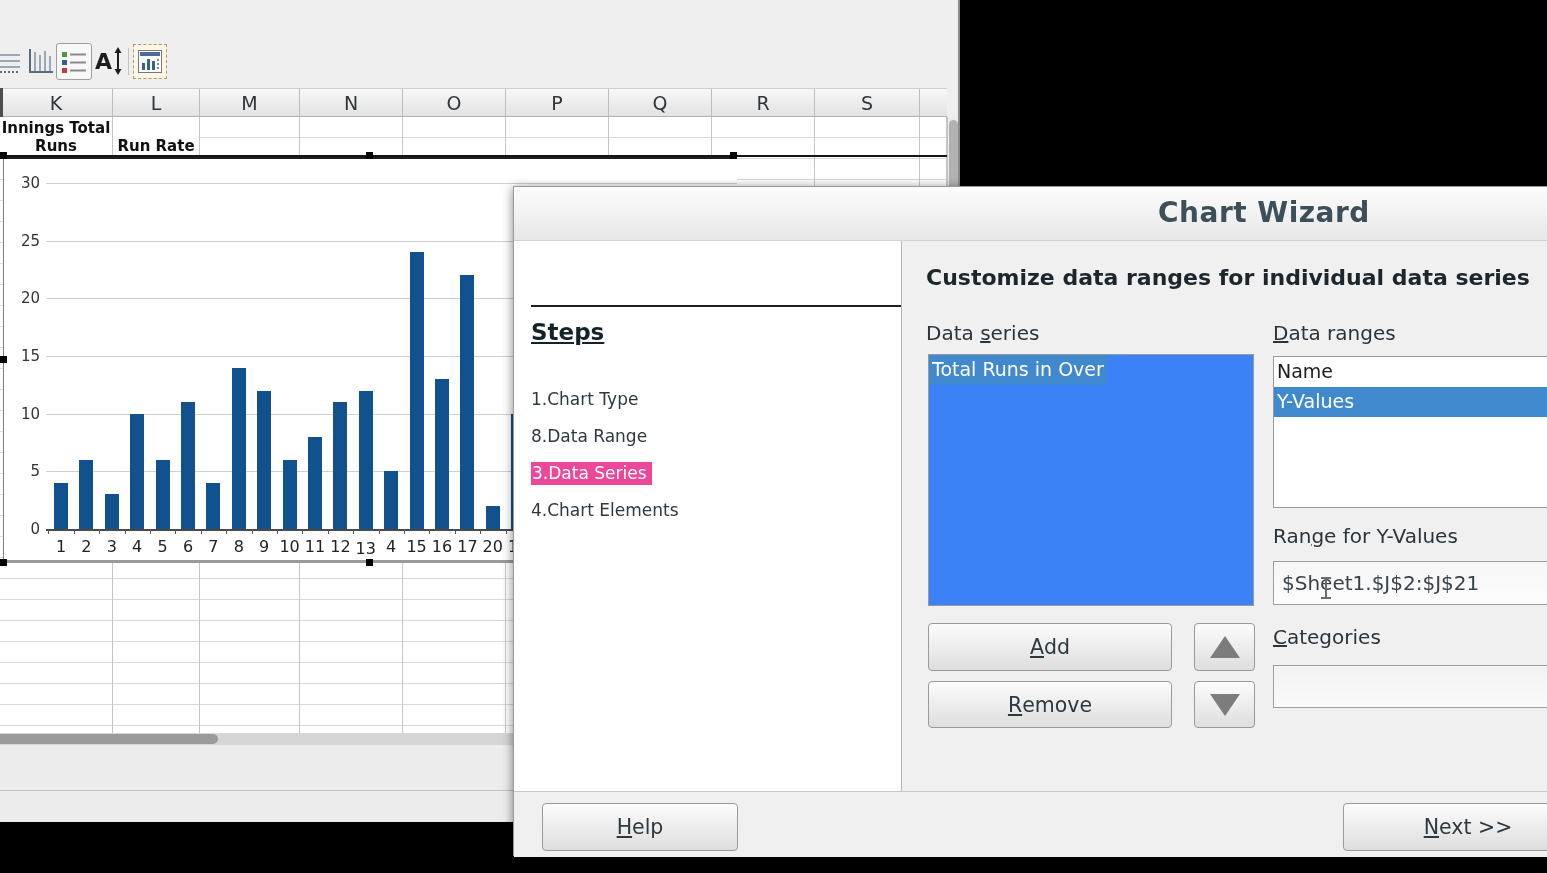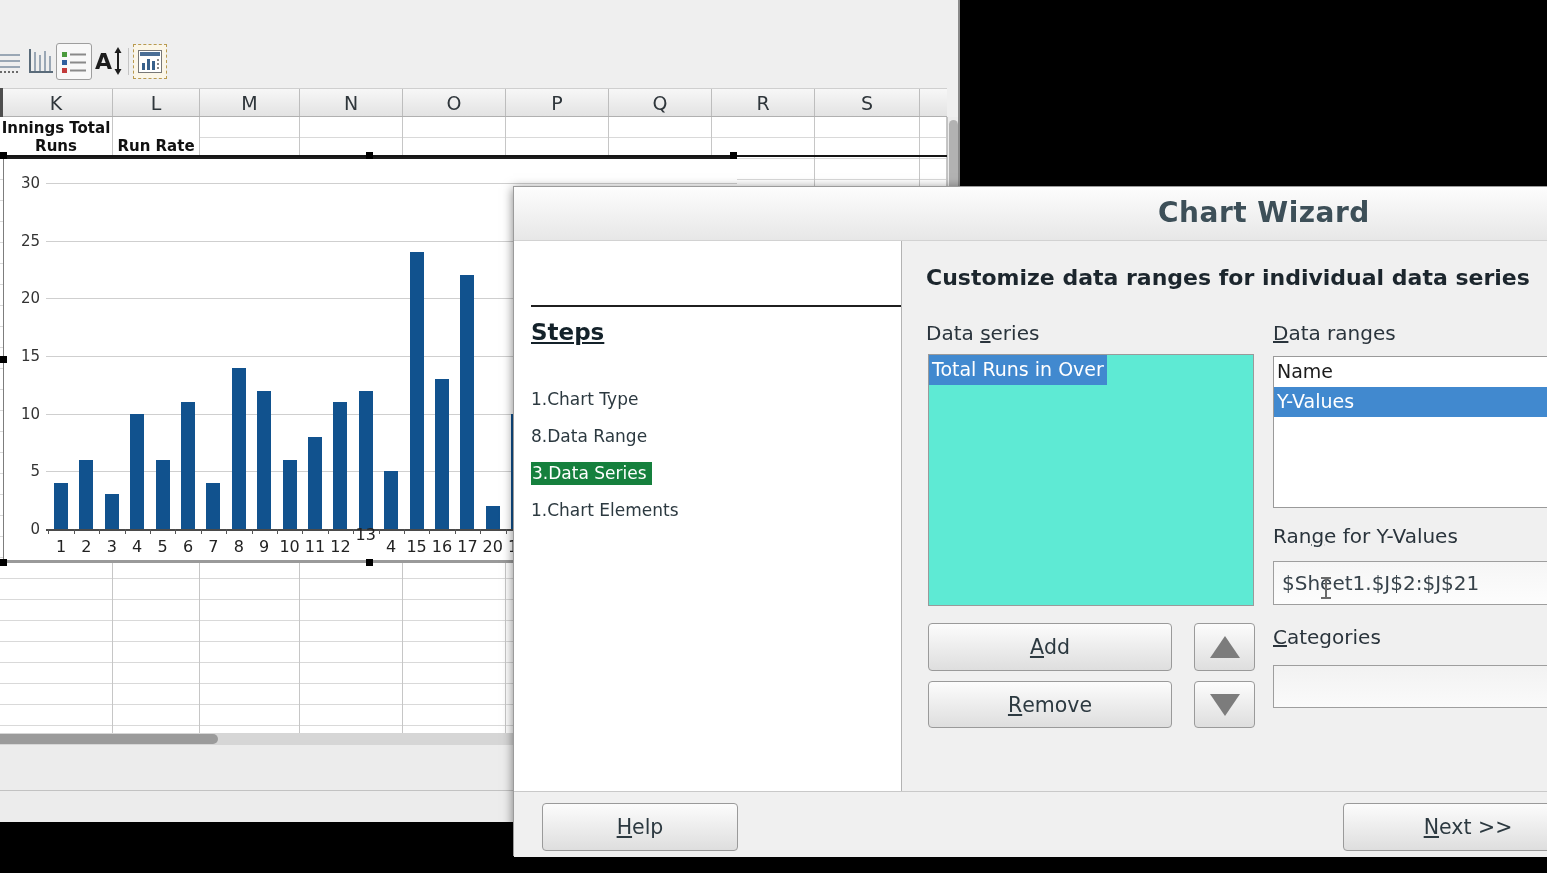--- a/index.html
+++ b/index.html
@@ -40,25 +40,25 @@
 
   
   #dialog{position:absolute;left:513px;top:186px;width:1090px;height:670px;background:#f0f0f0;border:1px solid #9b9b9b;box-shadow:0 2px 10px rgba(0,0,0,.5);}
   #dlg-header{position:absolute;left:0;top:0;width:100%;height:54px;background:linear-gradient(#fdfdfd,#e7e7e7);border-bottom:1px solid #d2d2d2;}
   #dlg-title{position:absolute;left:644px;top:9px;font-size:28px;font-weight:bold;color:#3d4f58;letter-spacing:.5px;}
   #steps-panel{position:absolute;left:0;top:54px;width:388px;height:550px;background:#fff;border-right:1px solid #b3b3b3;}
   #steps-rule{position:absolute;left:17px;top:64px;width:370px;height:2px;background:#1f1f1f;}
   #steps-heading{position:absolute;left:17px;top:78px;font-size:23px;font-weight:bold;text-decoration:underline;color:#14222a;}
   #steps-list{position:absolute;left:17px;top:140px;font-size:17px;color:#2c3940;line-height:37px;}
   .step-item span{padding:1px 4px 2px 0;}
-  .step-item.active span{background:#15803d;color:#fff;padding:1px 5px 2px 1px;}
+  .step-item.active span{background:#ec4899;color:#fff;padding:1px 5px 2px 1px;}
 
   .dlg-label{position:absolute;font-size:20px;color:#2a343c;white-space:nowrap;}
   #dlg-heading{position:absolute;left:412px;top:78px;font-size:22px;font-weight:bold;color:#1c262d;white-space:nowrap;}
-  #ds-list{position:absolute;left:414px;top:167px;width:326px;height:252px;background:#5eead4;border:1px solid #9a9a9a;}
+  #ds-list{position:absolute;left:414px;top:167px;width:326px;height:252px;background:#3b82f6;border:1px solid #9a9a9a;}
   .li{font-size:19px;height:30px;line-height:29px;padding-left:3px;color:#1c1c1c;white-space:nowrap;overflow:hidden;}
   .li.selected{background:#4189cf;color:#fff;}
   .li.fit{width:fit-content;padding-right:3px;}
   #dr-list{position:absolute;left:759px;top:169px;width:345px;height:152px;background:#fff;border:1px solid #9a9a9a;}
   .input{position:absolute;border:1px solid #9e9e9e;background:linear-gradient(#f6f6f6,#fdfdfd);font-size:20px;color:#37424a;padding-left:8px;display:flex;align-items:center;}
   #range-input{left:759px;top:374px;width:345px;height:44px;}
   #cat-input{left:759px;top:478px;width:345px;height:43px;background:linear-gradient(#f2f2f2,#fafafa);}
   .btn{position:absolute;background:linear-gradient(#fcfcfc,#dedede);border:1px solid #9a9a9a;border-radius:4px;display:flex;align-items:center;justify-content:center;font-size:20.5px;color:#2c3940;}
   #btn-add{left:414px;top:436px;width:244px;height:48px;}
   #btn-remove{left:414px;top:494px;width:244px;height:47px;}
@@ -211,21 +211,21 @@
         <div class="c-bar" style="left: 278.6px; width: 14px; top: 300.8px; height: 69.2px; background: rgb(17, 82, 142);"></div>
         <div class="c-xlab" style="left: 272.6px; top: 378px;">10</div>
         <div class="c-tick" style="left: 272.9px; top: 370px;"></div>
         <div class="c-bar" style="left: 304px; width: 14px; top: 277.733px; height: 92.2667px; background: rgb(17, 82, 142);"></div>
         <div class="c-xlab" style="left: 298px; top: 378px;">11</div>
         <div class="c-tick" style="left: 298.3px; top: 370px;"></div>
         <div class="c-bar" style="left: 329.4px; width: 14px; top: 243.133px; height: 126.867px; background: rgb(17, 82, 142);"></div>
         <div class="c-xlab" style="left: 323.4px; top: 378px;">12</div>
         <div class="c-tick" style="left: 323.7px; top: 370px;"></div>
         <div class="c-bar" style="left: 354.8px; width: 14px; top: 231.6px; height: 138.4px; background: rgb(17, 82, 142);"></div>
-        <div class="c-xlab" style="left: 348.8px; top: 366px;">13</div>
+        <div class="c-xlab" style="left: 348.8px; top: 380px;">13</div>
         <div class="c-tick" style="left: 349.1px; top: 370px;"></div>
         <div class="c-bar" style="left: 380.2px; width: 14px; top: 312.333px; height: 57.6667px; background: rgb(17, 82, 142);"></div>
         <div class="c-xlab" style="left: 374.2px; top: 378px;">4</div>
         <div class="c-tick" style="left: 374.5px; top: 370px;"></div>
         <div class="c-bar" style="left: 405.6px; width: 14px; top: 93.2px; height: 276.8px; background: rgb(17, 82, 142);"></div>
         <div class="c-xlab" style="left: 399.6px; top: 378px;">15</div>
         <div class="c-tick" style="left: 399.9px; top: 370px;"></div>
         <div class="c-bar" style="left: 431px; width: 14px; top: 220.067px; height: 149.933px; background: rgb(17, 82, 142);"></div>
         <div class="c-xlab" style="left: 425px; top: 378px;">16</div>
         <div class="c-tick" style="left: 425.3px; top: 370px;"></div>
@@ -262,21 +262,21 @@
       <div id="dlg-title">Chart Wizard</div>
     </div>
 
     <div id="steps-panel">
       <div id="steps-rule"></div>
       <div id="steps-heading">Steps</div>
       <div id="steps-list">
           <div class="step-item"><span>1.Chart Type</span></div>
           <div class="step-item"><span>8.Data Range</span></div>
           <div class="step-item active"><span>3.Data Series</span></div>
-          <div class="step-item"><span>1.Chart Elements</span></div>
+          <div class="step-item"><span>4.Chart Elements</span></div>
         </div>
     </div>
 
     <div id="dlg-heading">Customize data ranges for individual data series</div>
 
     <div class="dlg-label" style="left:412px;top:134px;">Data <u>s</u>eries</div>
     <div id="ds-list">
         <div class="li selected fit">Total Runs in Over</div>
       </div>
 

